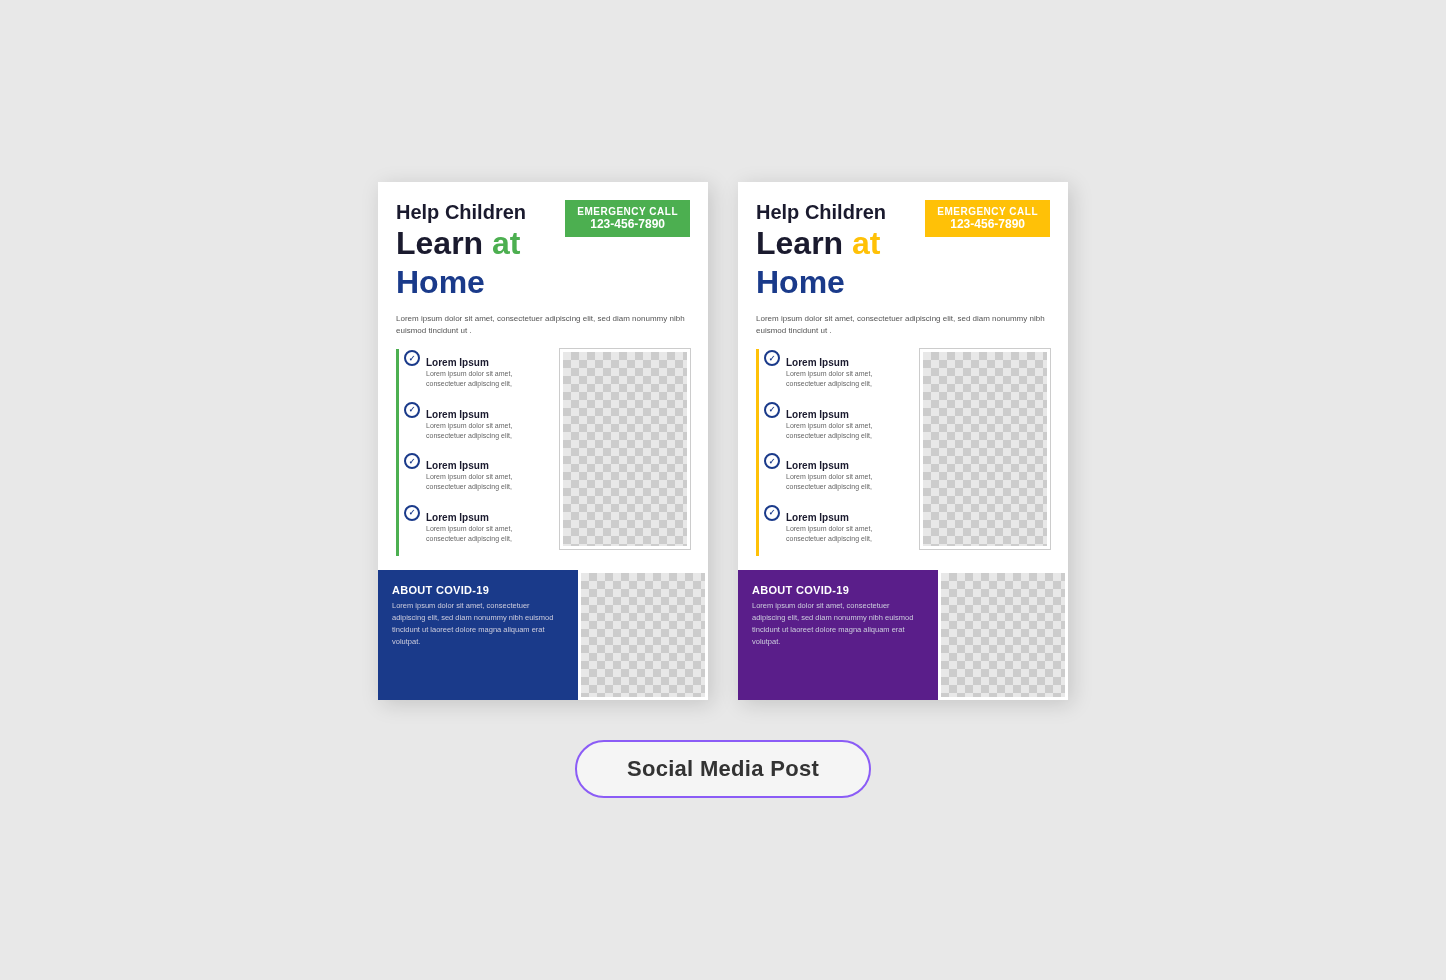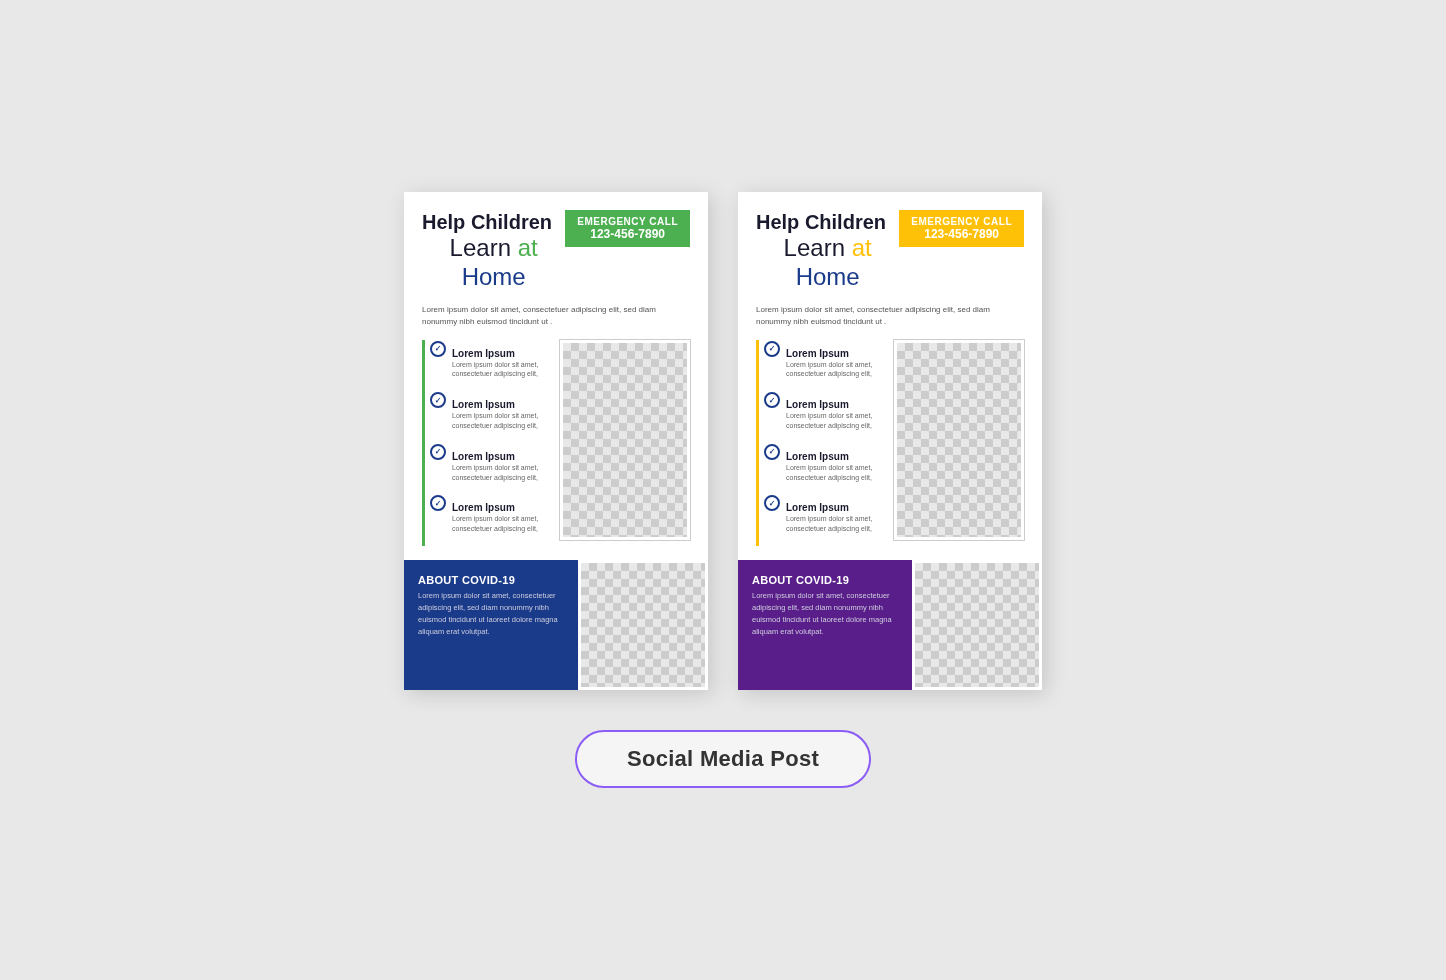--- a/index.html
+++ b/index.html
@@ -16,21 +16,21 @@
 
     .cards-wrapper {
       display: flex;
       gap: 30px;
       justify-content: center;
       align-items: flex-start;
     }
 
     .card {
       background: #ffffff;
-      width: 304px;
+      width: 330px;
       box-shadow: 4px 4px 20px rgba(0,0,0,0.15);
       overflow: hidden;
       position: relative;
     }
 
     .card-top {
       padding: 18px 18px 12px 18px;
       position: relative;
       display: flex;
       justify-content: space-between;
@@ -40,24 +40,23 @@
     .card-title-block { flex: 1; }
 
     .title-line1 {
       font-size: 20px;
       font-weight: 700;
       color: #1a1a2e;
       line-height: 1.2;
     }
 
     .title-line2 {
-      font-size: 24px;
-      font-weight: 400;
+      font-size: 32px;
+      font-weight: 700;
       line-height: 1.2;
-      text-align: center;
     }
 
     .title-learn { color: #1a1a2e; }
     .title-at { color: #4CAF50; }
     .title-at-yellow { color: #FFC107; }
     .title-home { color: #1a3a8a; }
 
     .emergency-box {
       text-align: center;
       padding: 6px 12px;

